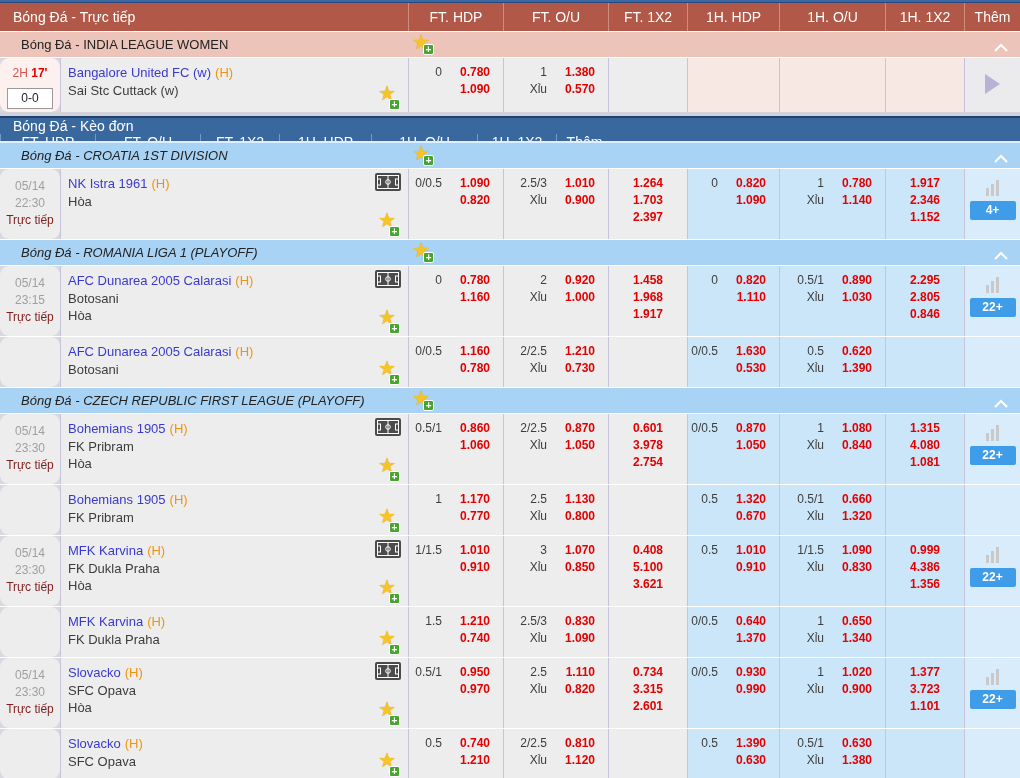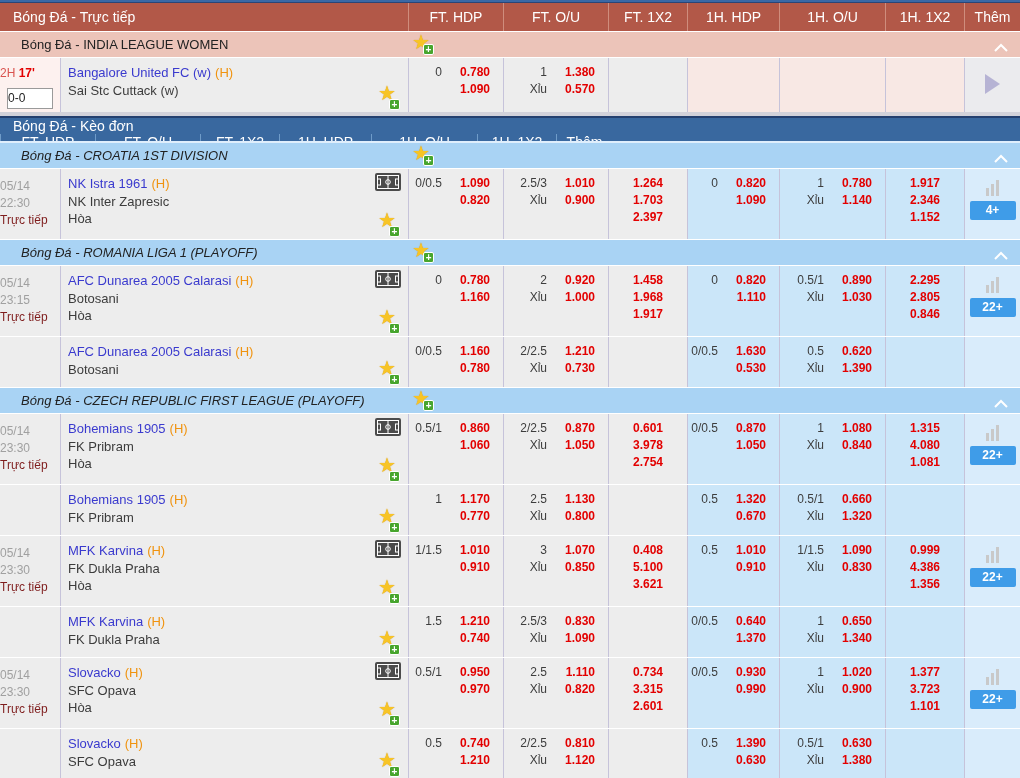--- a/index.html
+++ b/index.html
@@ -45,21 +45,21 @@
   .mrow.score{height:55px;}
   .c{box-sizing:border-box;border-left:1px solid #c6c3da;overflow:hidden;position:relative;}
   .c:first-child{border-left:none;}
   .bg-g{background:#ededed;}
   .bg-b{background:#cbe6f9;}
   .bg-tb{background:#d9ecfb;}
   .bg-p{background:#f8e8e4;}
   .bg-pg{background:#ebebee;}
   .bg-pt{background:#fdf1ef;}
 
-  .tcell{font-size:12px;color:#a0a0a0;padding-top:9px;line-height:17px;}
+  .tcell{text-align:center;font-size:12px;color:#a0a0a0;padding-top:9px;line-height:17px;border-radius:9px;}
   .tcell .live{color:#7f1d1d;}
   .tcell .period{color:#d9534f;}
   .tcell .minute{color:#e30000;font-weight:bold;}
   .scorebox{width:44px;margin:6px auto 0;background:#fff;border:1px solid #9a9a9a;color:#222;height:19px;line-height:19px;font-size:12px;}
 
   .tmcell{padding:6px 0 0 7px;font-size:13px;line-height:17.5px;}
   .tmcell .home{color:#3a3ace;}
   .tmcell .tag{color:#f0930f;padding-left:4px;}
   .tmcell .away,.tmcell .draw{color:#3c3c3c;}
   .tmcell .star{position:absolute;right:8px;bottom:3px;}
@@ -174,21 +174,20 @@
             </svg></span>
         </div>
         <div class="mrow main">
           <div class="c tcell bg-g">
             <div>05/14</div>
             <div>22:30</div>
             <div class="live">Trực tiếp</div>
           </div>
           <div class="c tmcell bg-g">
             <div><span class="home">NK Istra 1961</span><span class="tag">(H)</span></div>
-            <div class="away">NK Inter Zapresic</div>
             <div class="draw">Hòa</div>
             <span class="pitch"><svg width="26" height="18">
                 <rect width="26" height="18" rx="2" fill="#4b4b4b"></rect>
                 <rect x="2.5" y="2.5" width="21" height="13" fill="none" stroke="#fff" stroke-width="1"></rect>
                 <line x1="13" y1="2.5" x2="13" y2="15.5" stroke="#fff"></line>
                 <circle cx="13" cy="9" r="2.3" fill="none" stroke="#fff"></circle>
                 <rect x="2.5" y="6" width="3" height="6" fill="none" stroke="#fff"></rect>
                 <rect x="20.5" y="6" width="3" height="6" fill="none" stroke="#fff"></rect>
               </svg></span>
             <span class="star"></span>

